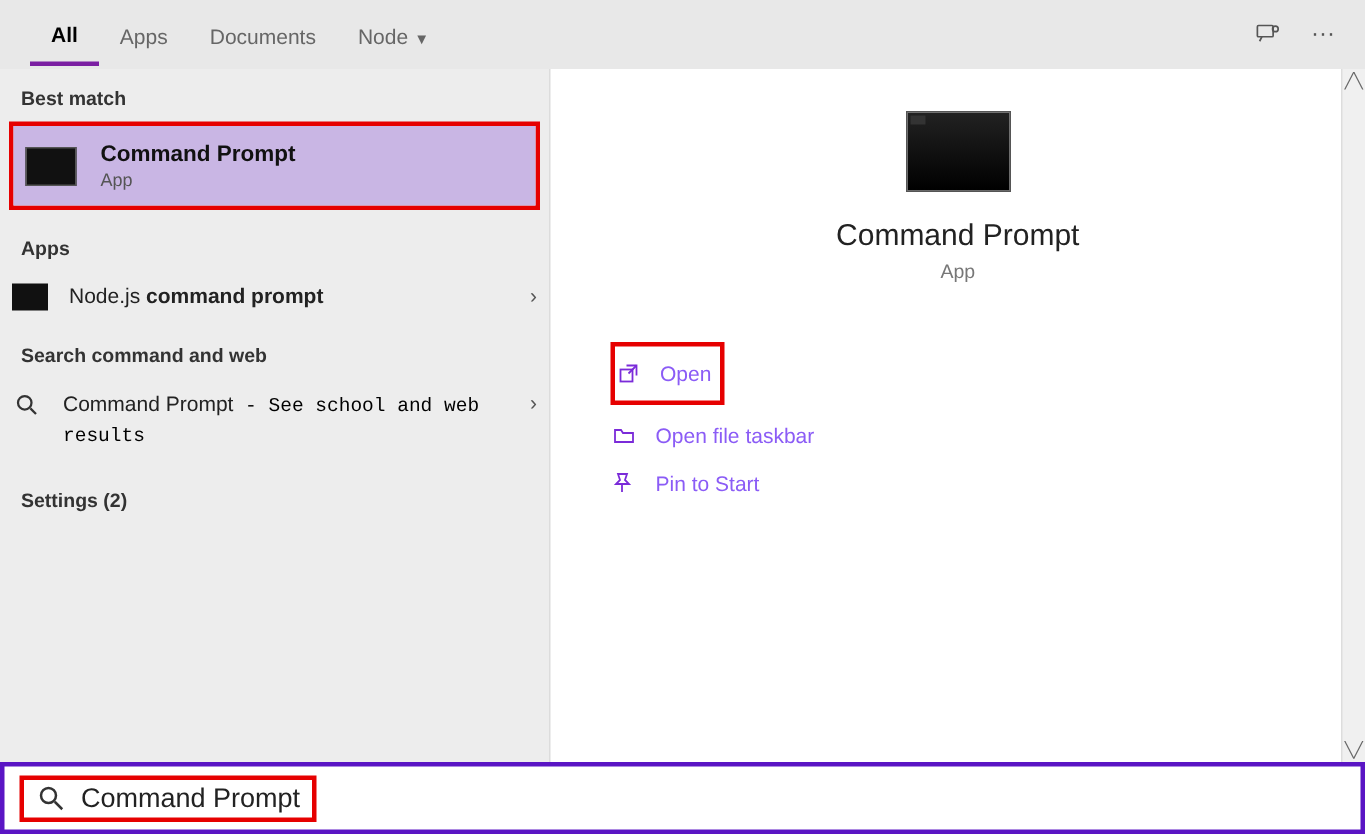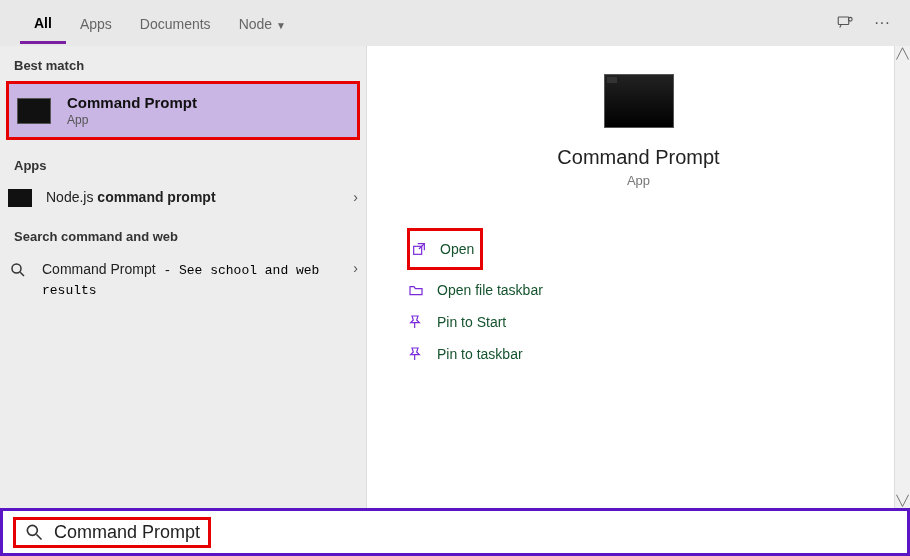--- a/index.html
+++ b/index.html
@@ -35,21 +35,21 @@
     
     .right { flex: 1; background: #fff; border-left: 1px solid #dcdcdc; display: flex; flex-direction: column; align-items: center; padding-top: 28px; position: relative; }
     .scroll-track { position: absolute; right: 0; top: 0; bottom: 0; width: 16px; background: #f0f0f0; border-left: 1px solid #ddd; display: flex; flex-direction: column; justify-content: space-between; align-items: center; color: #666; font-size: 10px; padding: 2px 0; }
     .app-preview { width: 70px; height: 54px; background: linear-gradient(#222, #000); border: 1px solid #555; margin-bottom: 18px; position: relative; }
     .app-preview::before { content: ''; position: absolute; top: 2px; left: 2px; width: 10px; height: 6px; background: #333; }
     .app-title { font-size: 20px; color: #222; margin-bottom: 4px; }
     .app-type { font-size: 13px; color: #777; margin-bottom: 40px; }
 
     .actions { width: 100%; padding-left: 40px; }
     .actions .hl-box2 { border: 3px solid #e60000; display: inline-block; padding: 2px 6px 2px 0; margin-bottom: 4px; }
-    .action { display: flex; align-items: center; gap: 12px; padding: 8px 0; font-size: 14px; color: #14532d; cursor: pointer; }
+    .action { display: flex; align-items: center; gap: 12px; padding: 8px 0; font-size: 14px; color: #8b5cf6; cursor: pointer; }
     .action .aicon { width: 18px; display: inline-flex; justify-content: center; color: #7b2bd9; font-size: 14px; }
 
     
     .search-bar { position: absolute; bottom: 0; left: 0; right: 0; height: 48px; background: #fff; border: 3px solid #5a15c4; display: flex; align-items: center; padding: 0 10px; }
     .search-hl { border: 3px solid #e60000; display: flex; align-items: center; gap: 10px; padding: 2px 8px; }
     .search-hl .mag { color: #555; font-size: 18px; }
     .search-txt { font-size: 18px; color: #222; }
 
     svg { display: block; }
   </style>
@@ -98,20 +98,21 @@
       <span class="search-icon-sm">
         <svg width="18" height="18" viewBox="0 0 24 24" fill="none" stroke="#333" stroke-width="2">
             <circle cx="10" cy="10" r="6"></circle>
             <line x1="15" y1="15" x2="20" y2="20"></line>
           </svg>
       </span>
       <div class="label" style="line-height:1.3"><span>Command Prompt</span><span class="detail"> - See school and web results</span></div>
       <div class="chev2">›</div>
     </div>
 
+    <div class="section-header" style="padding-top:16px">Settings (2)</div>
   </div>
 
   <div class="right">
     <div class="scroll-track">
       <span>╱╲</span>
       <span>╲╱</span>
     </div>
     <div class="app-preview"></div>
     <div class="app-title">Command Prompt</div>
     <div class="app-type">App</div>
@@ -139,29 +140,20 @@
       </div>
       <div class="action">
         <span class="aicon">
           <svg width="16" height="16" viewBox="0 0 24 24" fill="none" stroke="#7b2bd9" stroke-width="1.8">
               <path d="M6 3h9l-2 6 4 4H4l4-4-2-6z"></path>
               <line x1="10" y1="13" x2="10" y2="21"></line>
             </svg>
         </span>
         <span>Pin to Start</span>
       </div>
-      <div class="action">
-        <span class="aicon">
-          <svg width="16" height="16" viewBox="0 0 24 24" fill="none" stroke="#7b2bd9" stroke-width="1.8">
-              <path d="M6 3h9l-2 6 4 4H4l4-4-2-6z"></path>
-              <line x1="10" y1="13" x2="10" y2="21"></line>
-            </svg>
-        </span>
-        <span>Pin to taskbar</span>
-      </div>
     </div>
   </div>
 </div>
 
 <div class="search-bar">
   <div class="search-hl">
     <span class="mag">
       <svg width="20" height="20" viewBox="0 0 24 24" fill="none" stroke="#333" stroke-width="2">
           <circle cx="10" cy="10" r="6"></circle>
           <line x1="15" y1="15" x2="21" y2="21"></line>

